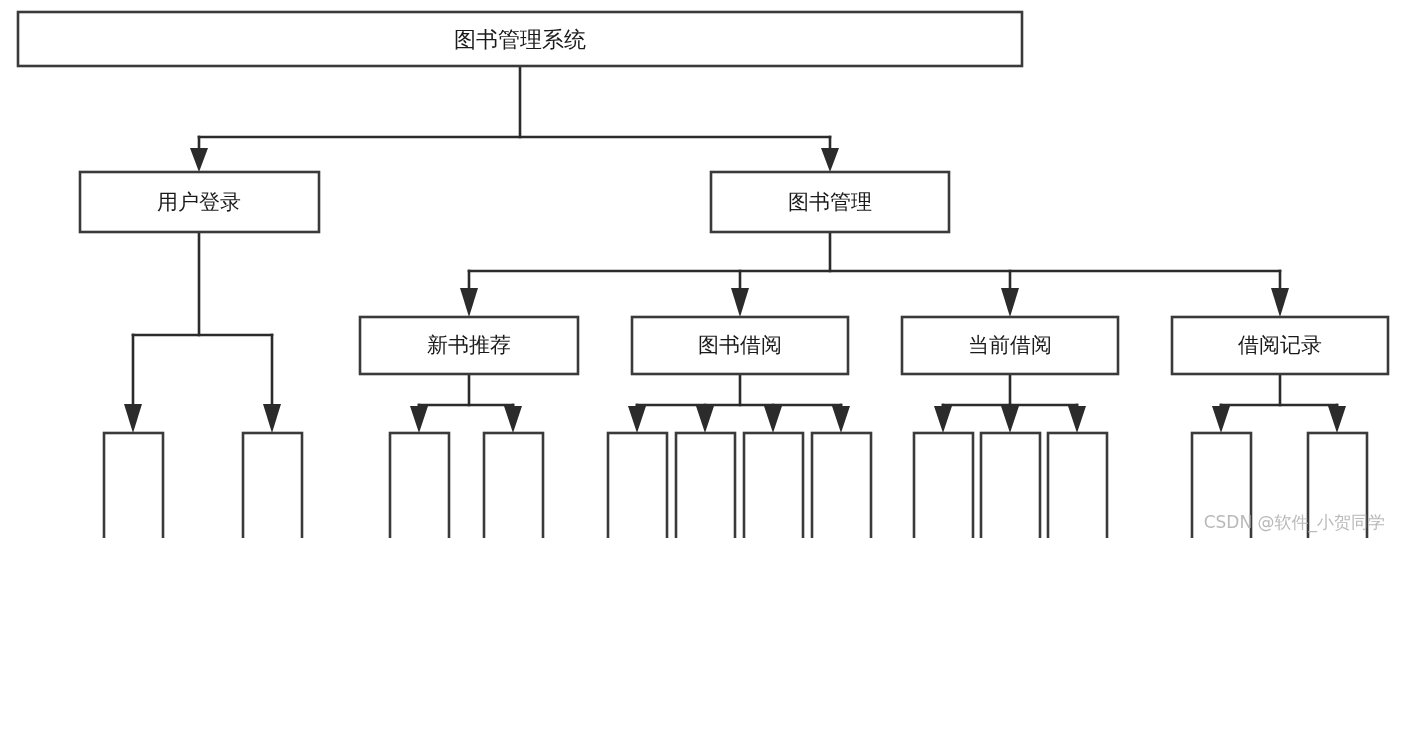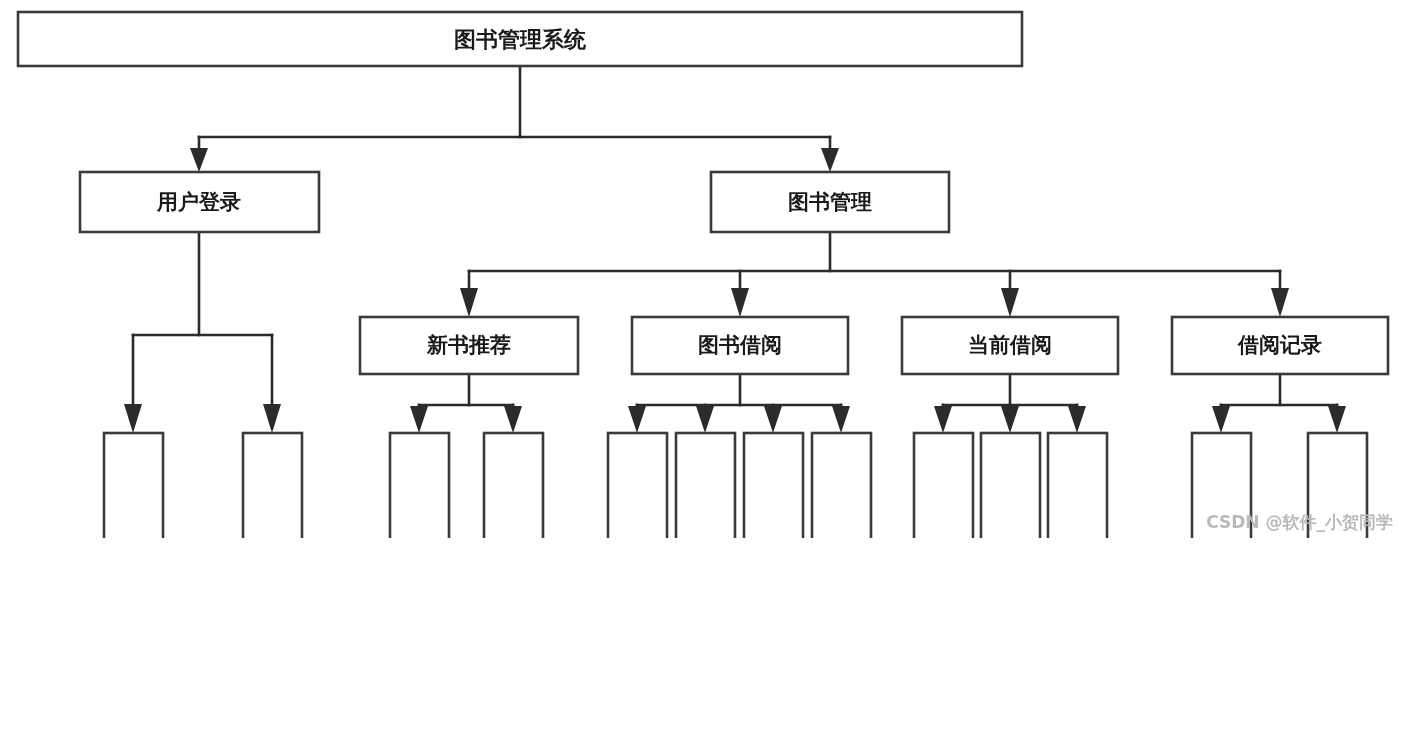--- a/index.html
+++ b/index.html
@@ -9,21 +9,20 @@
   }
   body {
     font-family: "DejaVu Sans", "Liberation Sans", sans-serif;
   }
   #diagram-root {
     position: relative;
     width: 1405px;
     height: 538px;
     background: #ffffff;
     overflow: hidden;
-    font-weight: bold;
   }
   svg.diagram-canvas {
     position: absolute;
     left: 0;
     top: 0;
     width: 1405px;
     height: 747px;
   }
   .node-box {
     fill: #ffffff;
@@ -65,21 +64,21 @@
     color: #1a1a1a;
     display: flex;
     align-items: center;
     justify-content: center;
     text-align: center;
     white-space: nowrap;
     pointer-events: none;
   }
   .watermark {
     position: absolute;
-    right: 12px;
+    right: 20px;
     bottom: 4px;
     font-family: "DejaVu Sans", "Liberation Sans", sans-serif;
     font-size: 17px;
     color: #b9b9b9;
     white-space: nowrap;
   }
 </style>
 </head>
 <body>
 

